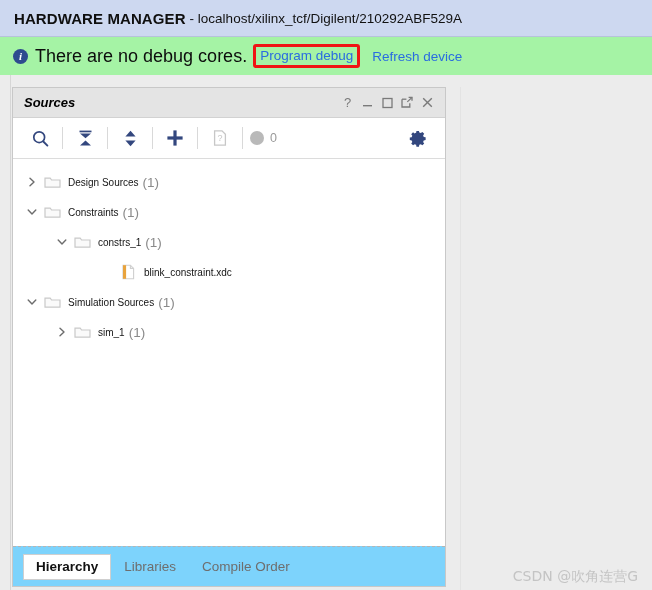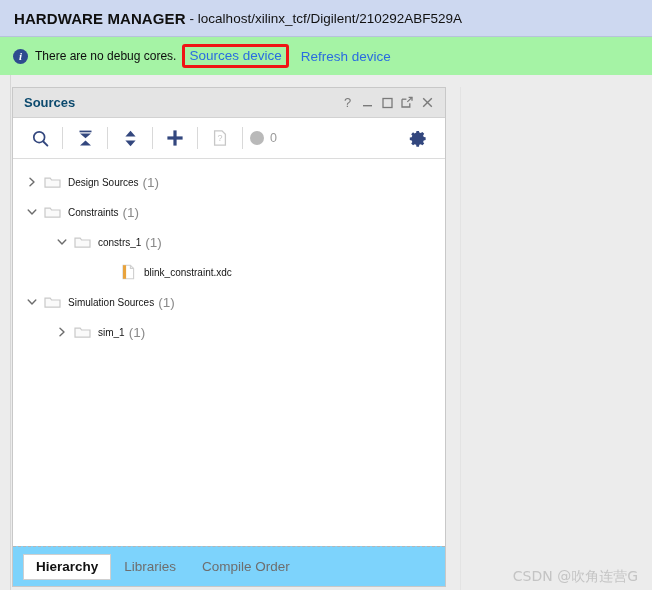--- a/index.html
+++ b/index.html
@@ -63,21 +63,21 @@
     font-weight: bold;
     font-size: 11px;
     line-height: 15px;
     text-align: center;
     font-family: "Liberation Serif", serif;
     flex: 0 0 auto;
     margin-right: 7px;
   }
   #info-text {
     color: #0d0d0d;
-    font-size: 12px;
+    font-size: 18px;
   }
   .link {
     color: #2a6ce0;
     font-size: 13.5px;
     cursor: pointer;
     white-space: nowrap;
   }
   #program-device-wrap {
     position: relative;
     margin-left: 6px;
@@ -145,22 +145,23 @@
     border-bottom: 1px solid #d2d2d2;
     display: flex;
     align-items: center;
     padding: 0 8px 0 11px;
     box-sizing: border-box;
     flex: 0 0 auto;
   }
   #panel-title {
     font-weight: bold;
     font-size: 13px;
-    color: #0c4a6e;
+    color: #000000;
     flex: 1 1 auto;
+    font-style: italic;
   }
   .hdr-btn {
     width: 20px;
     height: 22px;
     display: inline-flex;
     align-items: center;
     justify-content: center;
     color: #7a7a7a;
     cursor: pointer;
   }
@@ -304,21 +305,21 @@
 
 <div id="title-bar">
   <span class="t-strong">HARDWARE MANAGER</span>
   <span class="t-rest">- localhost/xilinx_tcf/Digilent/210292ABF529A</span>
 </div>
 
 <div id="info-bar">
   <span class="info-icon">i</span>
   <span id="info-text">There are no debug cores.</span>
   <span id="program-device-wrap">
-    <span class="link">Sources device</span>
+    <span class="link">Program debug</span>
   </span>
   <span class="link" id="refresh-device">Refresh device</span>
 </div>
 
 <div id="workspace"></div>
 <div id="left-gutter"></div>
 <div id="panel-gap"></div>
 <div id="right-pane"></div>
 
 <div id="sources-panel">

